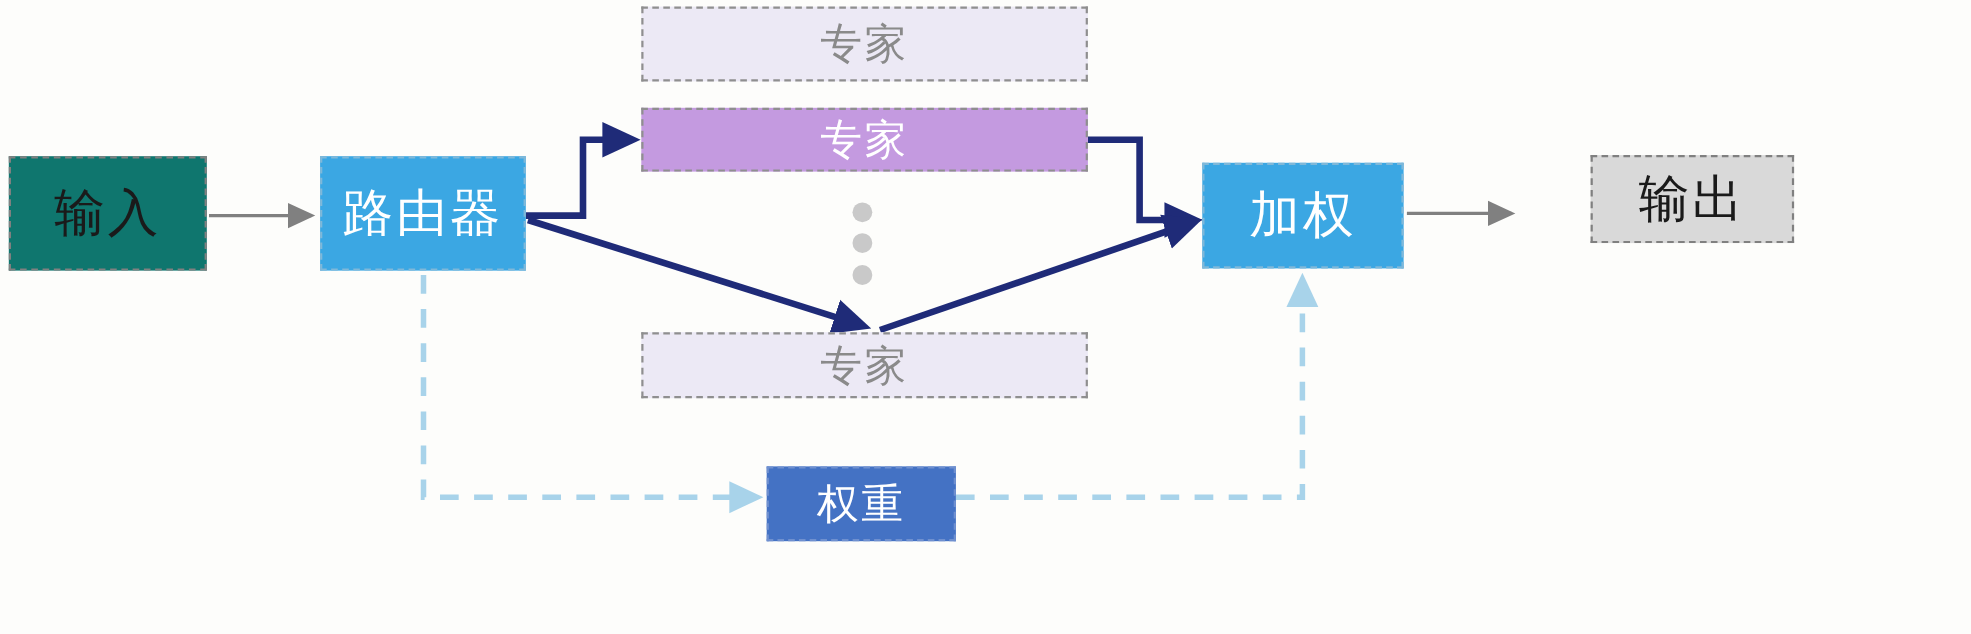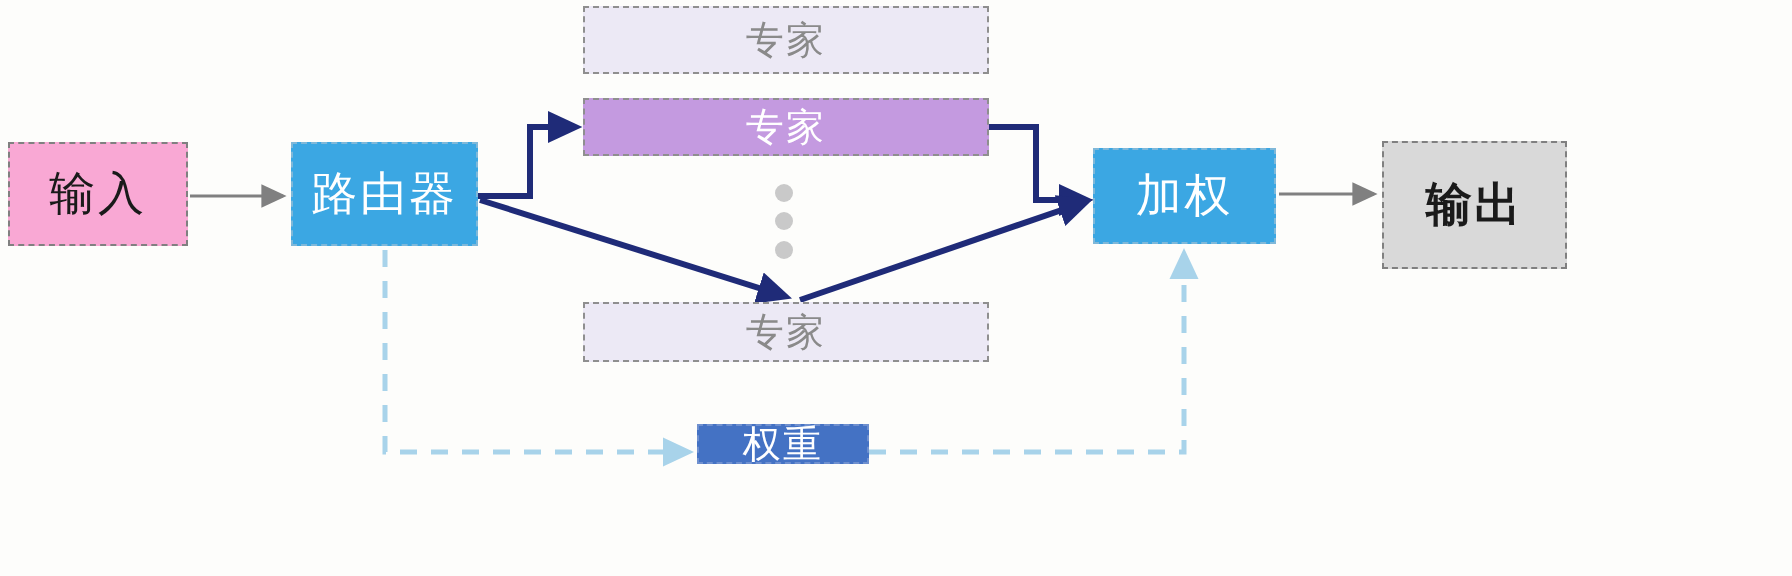--- a/index.html
+++ b/index.html
@@ -48,21 +48,21 @@
 
     <line x1="800" y1="300" x2="1085" y2="202" stroke="#1f2b78" stroke-width="6" marker-end="url(#arrow-navy)"></line>
 
     <line x1="1279" y1="194" x2="1374" y2="194" stroke="#808080" stroke-width="3" marker-end="url(#arrow-gray)"></line>
 
     <path d="M 385 250 L 385 452 L 686 452" fill="none" stroke="#a8d3ea" stroke-width="5" stroke-dasharray="17 14" stroke-linejoin="miter" marker-end="url(#arrow-lblue)"></path>
 
     <path d="M 869 452 L 1184 452 L 1184 256" fill="none" stroke="#a8d3ea" stroke-width="5" stroke-dasharray="17 14" stroke-linejoin="miter" marker-end="url(#arrow-lblue)"></path>
   </svg>
 
-  <div class="node" id="node-input" style="left: 8px; top: 142px; width: 180px; height: 104px; background: #f9a8d4; color: rgb(26, 26, 26); border: 2px dashed rgb(128, 128, 128); font-size: 46px;">
+  <div class="node" id="node-input" style="left: 8px; top: 142px; width: 180px; height: 104px; background: #0f766e; color: rgb(26, 26, 26); border: 2px dashed rgb(128, 128, 128); font-size: 46px;">
     <span>输入</span>
   </div>
 
   <div class="node" id="node-router" style="left: 291px; top: 142px; width: 187px; height: 104px; background: rgb(59, 167, 227); color: rgb(255, 255, 255); border: 2px dashed rgb(127, 184, 217); font-size: 46px; text-align: center;">
     <span>路由器</span>
   </div>
 
   <div class="node" id="node-expert-top" style="left: 583px; top: 6px; width: 406px; height: 68px; background: rgb(236, 233, 245); color: rgb(138, 138, 138); border: 2px dashed rgb(143, 143, 143); font-size: 38px;">
     <span>专家</span>
   </div>
@@ -72,25 +72,25 @@
   </div>
 
   <div class="node" id="node-expert-bottom" style="left: 583px; top: 302px; width: 406px; height: 60px; background: rgb(236, 233, 245); color: rgb(138, 138, 138); border: 2px dashed rgb(143, 143, 143); font-size: 38px;">
     <span>专家</span>
   </div>
 
   <div class="node" id="node-weighted" style="left: 1093px; top: 148px; width: 183px; height: 96px; background: rgb(59, 167, 227); color: rgb(255, 255, 255); border: 2px dashed rgb(127, 184, 217); font-size: 46px;">
     <span>加权</span>
   </div>
 
-  <div class="node" id="node-output" style="left: 1382px; top: 141px; width: 185px; height: 128px; background: rgb(217, 217, 217); color: rgb(26, 26, 26); border: 2px dashed rgb(128, 128, 128); font-size: 46px; font-weight: bold;">
+  <div class="node" id="node-output" style="left: 1446px; top: 141px; width: 185px; height: 80px; background: rgb(217, 217, 217); color: rgb(26, 26, 26); border: 2px dashed rgb(128, 128, 128); font-size: 46px;">
     <span>输出</span>
   </div>
 
-  <div class="node" id="node-weight" style="left: 697px; top: 424px; width: 172px; height: 40px; background: rgb(68, 114, 196); color: rgb(255, 255, 255); border: 2px dashed rgb(111, 144, 207); font-size: 38px;">
+  <div class="node" id="node-weight" style="left: 697px; top: 424px; width: 172px; height: 68px; background: rgb(68, 114, 196); color: rgb(255, 255, 255); border: 2px dashed rgb(111, 144, 207); font-size: 38px;">
     <span>权重</span>
   </div>
 
   <div id="ellipsis">
       <div class="dot" style="left: 775px; top: 184px; width: 18px; height: 18px; background: rgb(201, 201, 201);"></div>
       <div class="dot" style="left: 775px; top: 212px; width: 18px; height: 18px; background: rgb(201, 201, 201);"></div>
       <div class="dot" style="left: 775px; top: 241px; width: 18px; height: 18px; background: rgb(201, 201, 201);"></div>
     </div>
 
 </div>

